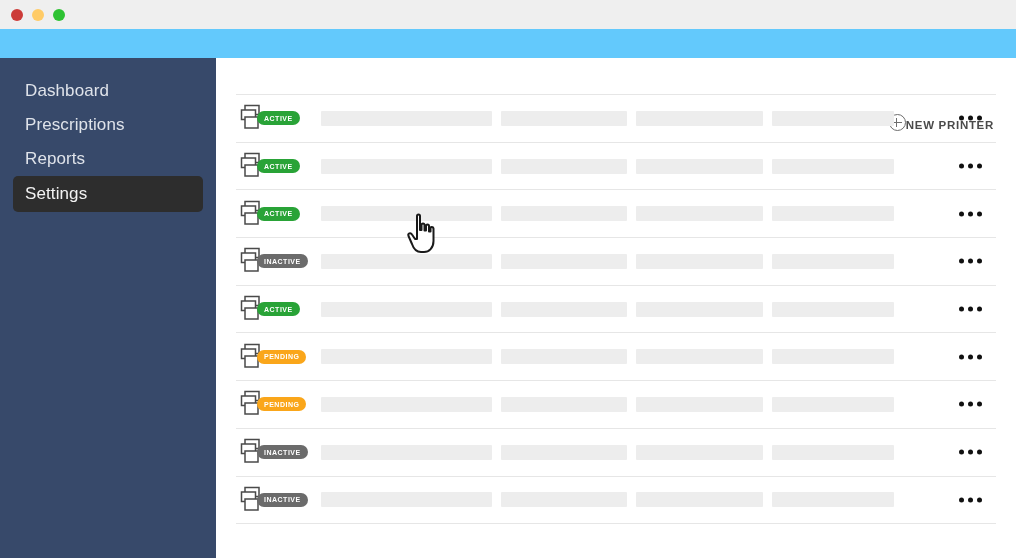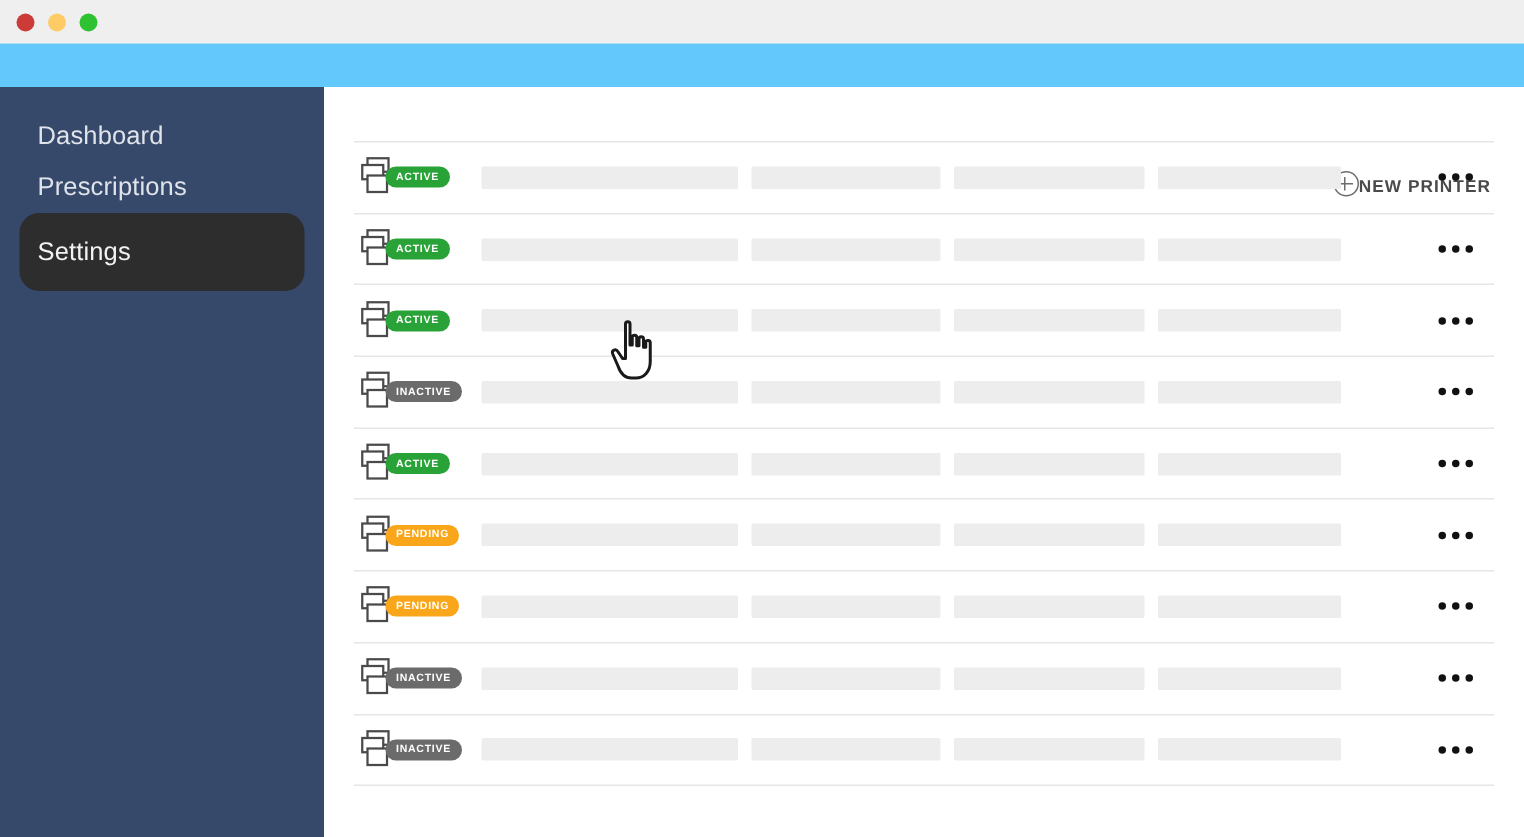--- a/index.html
+++ b/index.html
@@ -235,21 +235,24 @@
   <div class="topbar"></div>
 
   <div class="sidebar">
     <div class="nav" id="nav-host">
         <div class="nav-item" style="margin-top: 0px; height: 34px;">
           <span class="label">Dashboard</span>
         </div>
         <div class="nav-item" style="margin-top: 0px; height: 34px;">
           <span class="label">Prescriptions</span>
         </div>
-        <div class="nav-item active" style="margin-top: 0px; height: 52px; border-radius: 13px;">
+        <div class="nav-item" style="margin-top: 0px; height: 34px;">
+          <span class="label">Reports</span>
+        </div>
+        <div class="nav-item active" style="margin-top: 0px; height: 36px;">
           <span class="label">Settings</span>
         </div>
       </div>
   </div>
 
   <div class="main">
 
     <div class="toolbar">
       <div class="plus-icon"></div>
       <div class="new-printer-label">NEW PRINTER</div>

